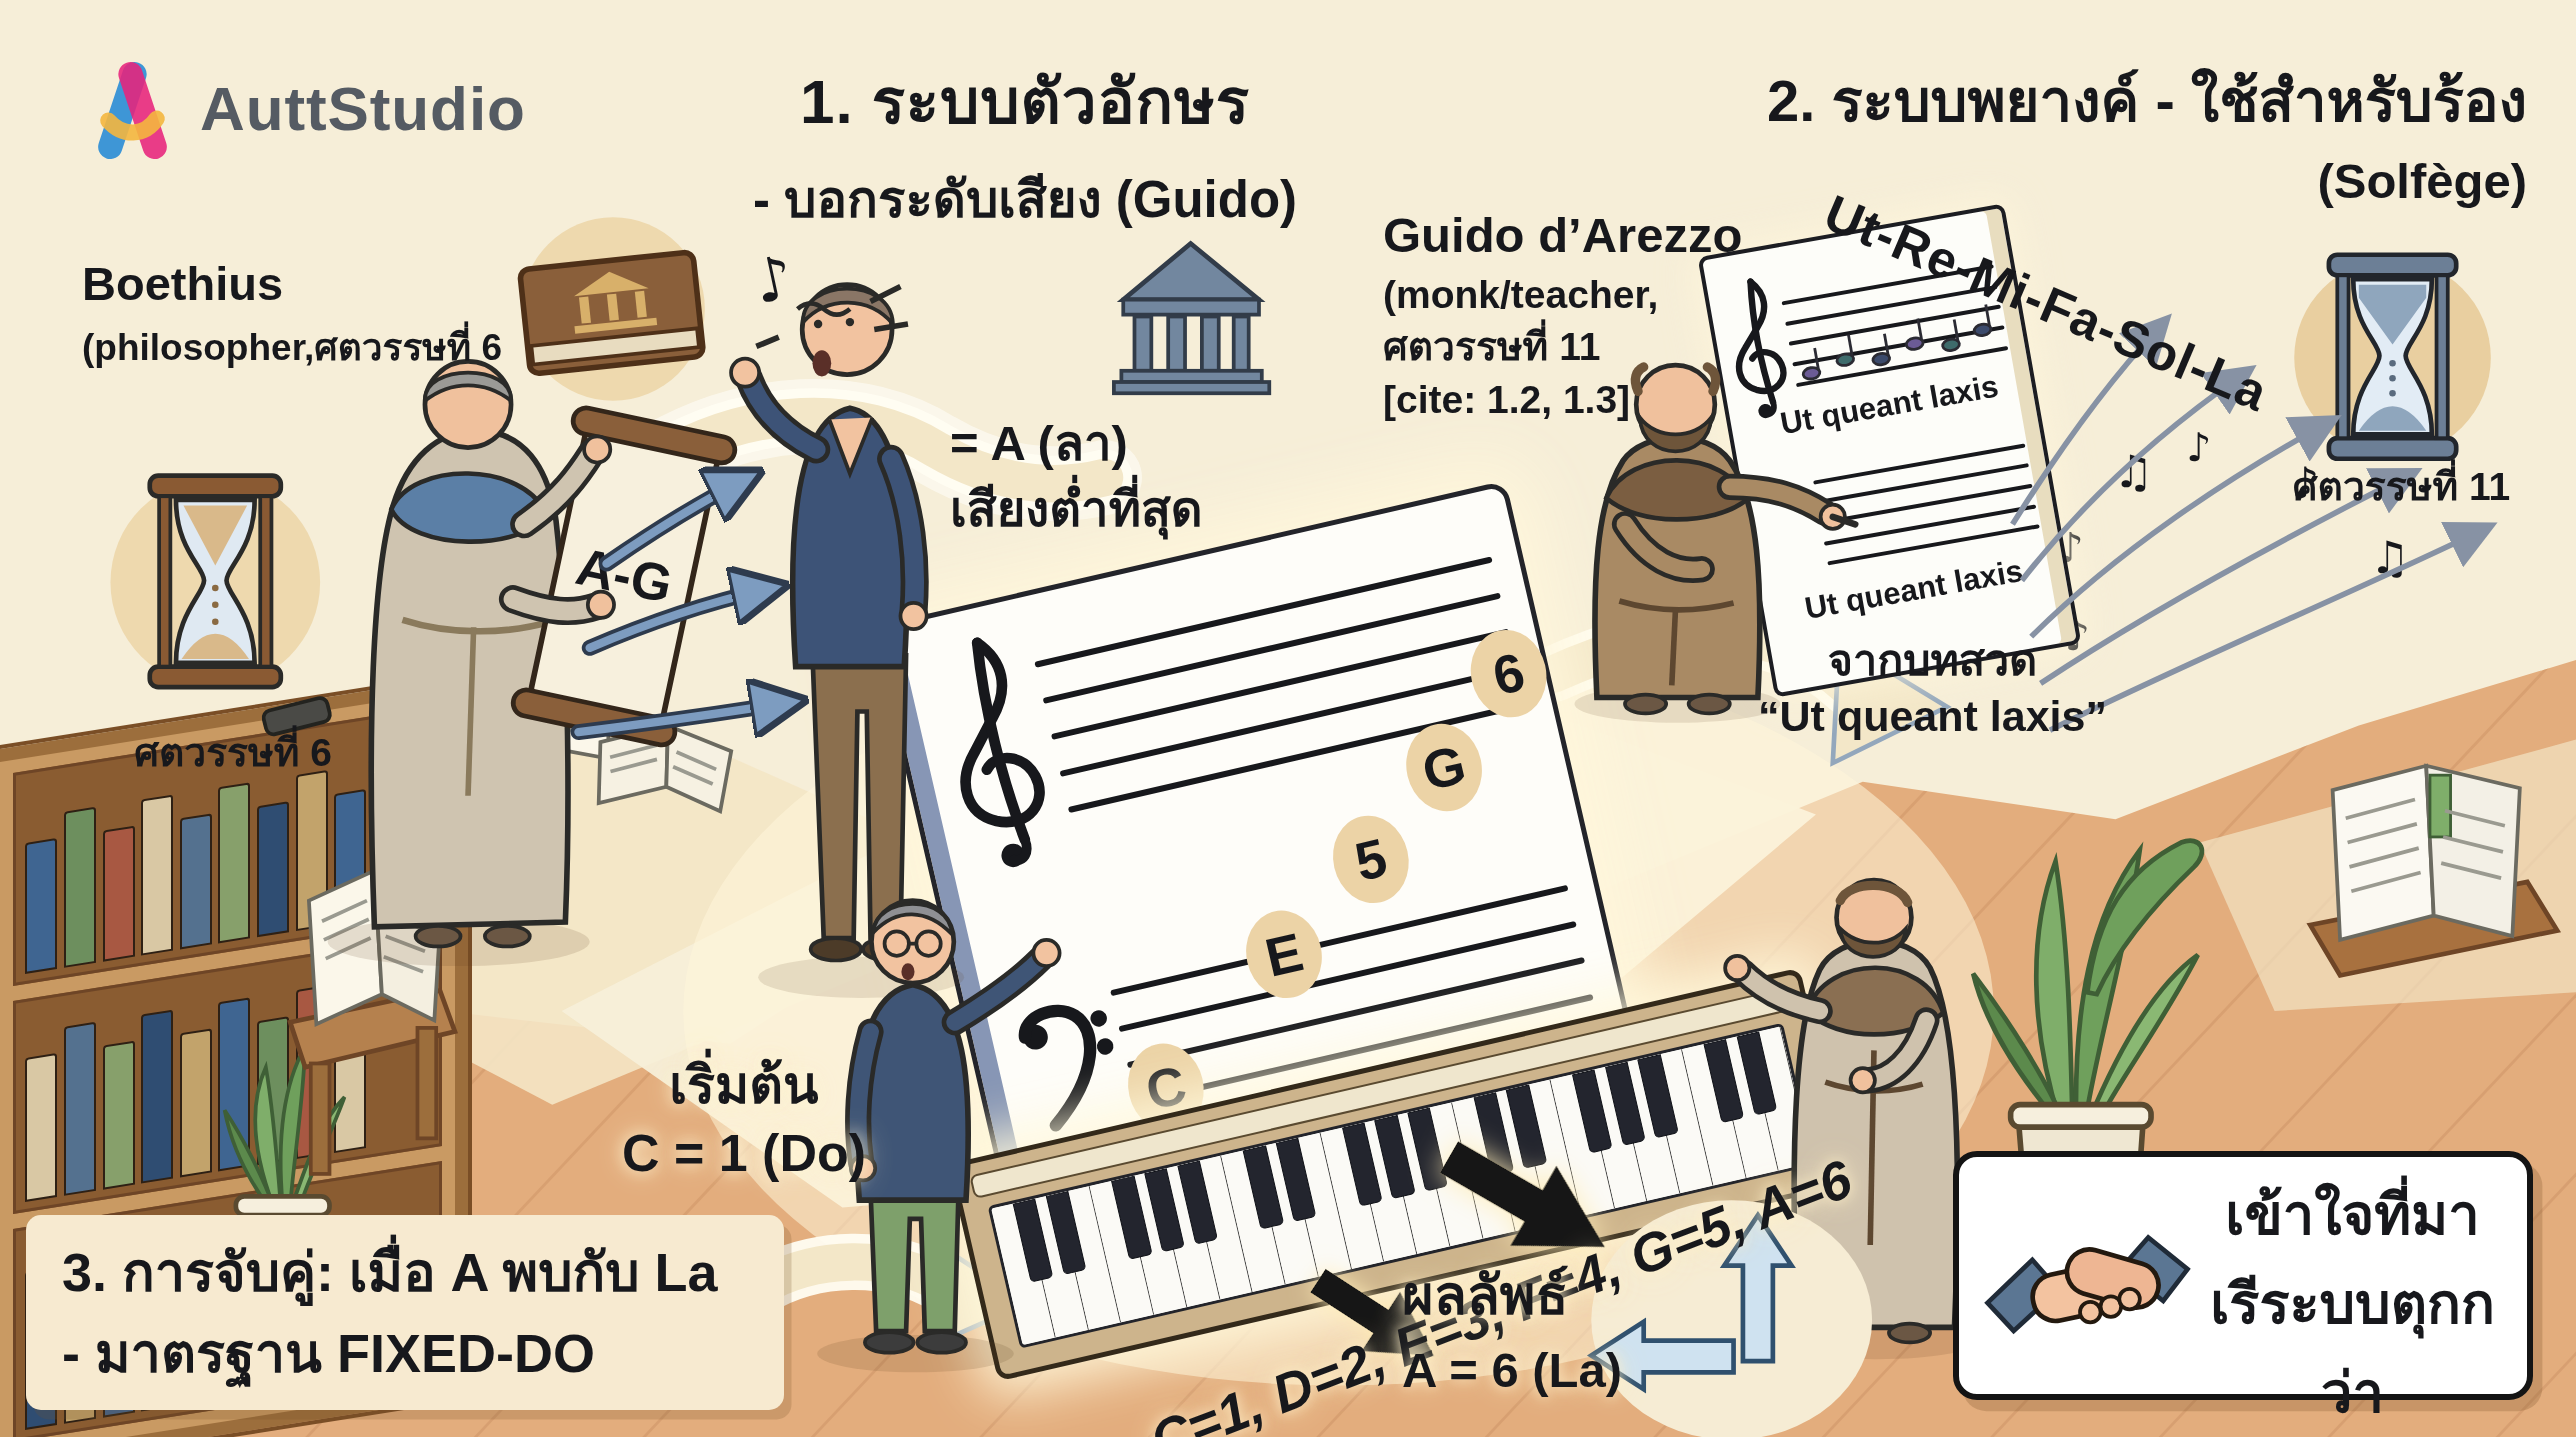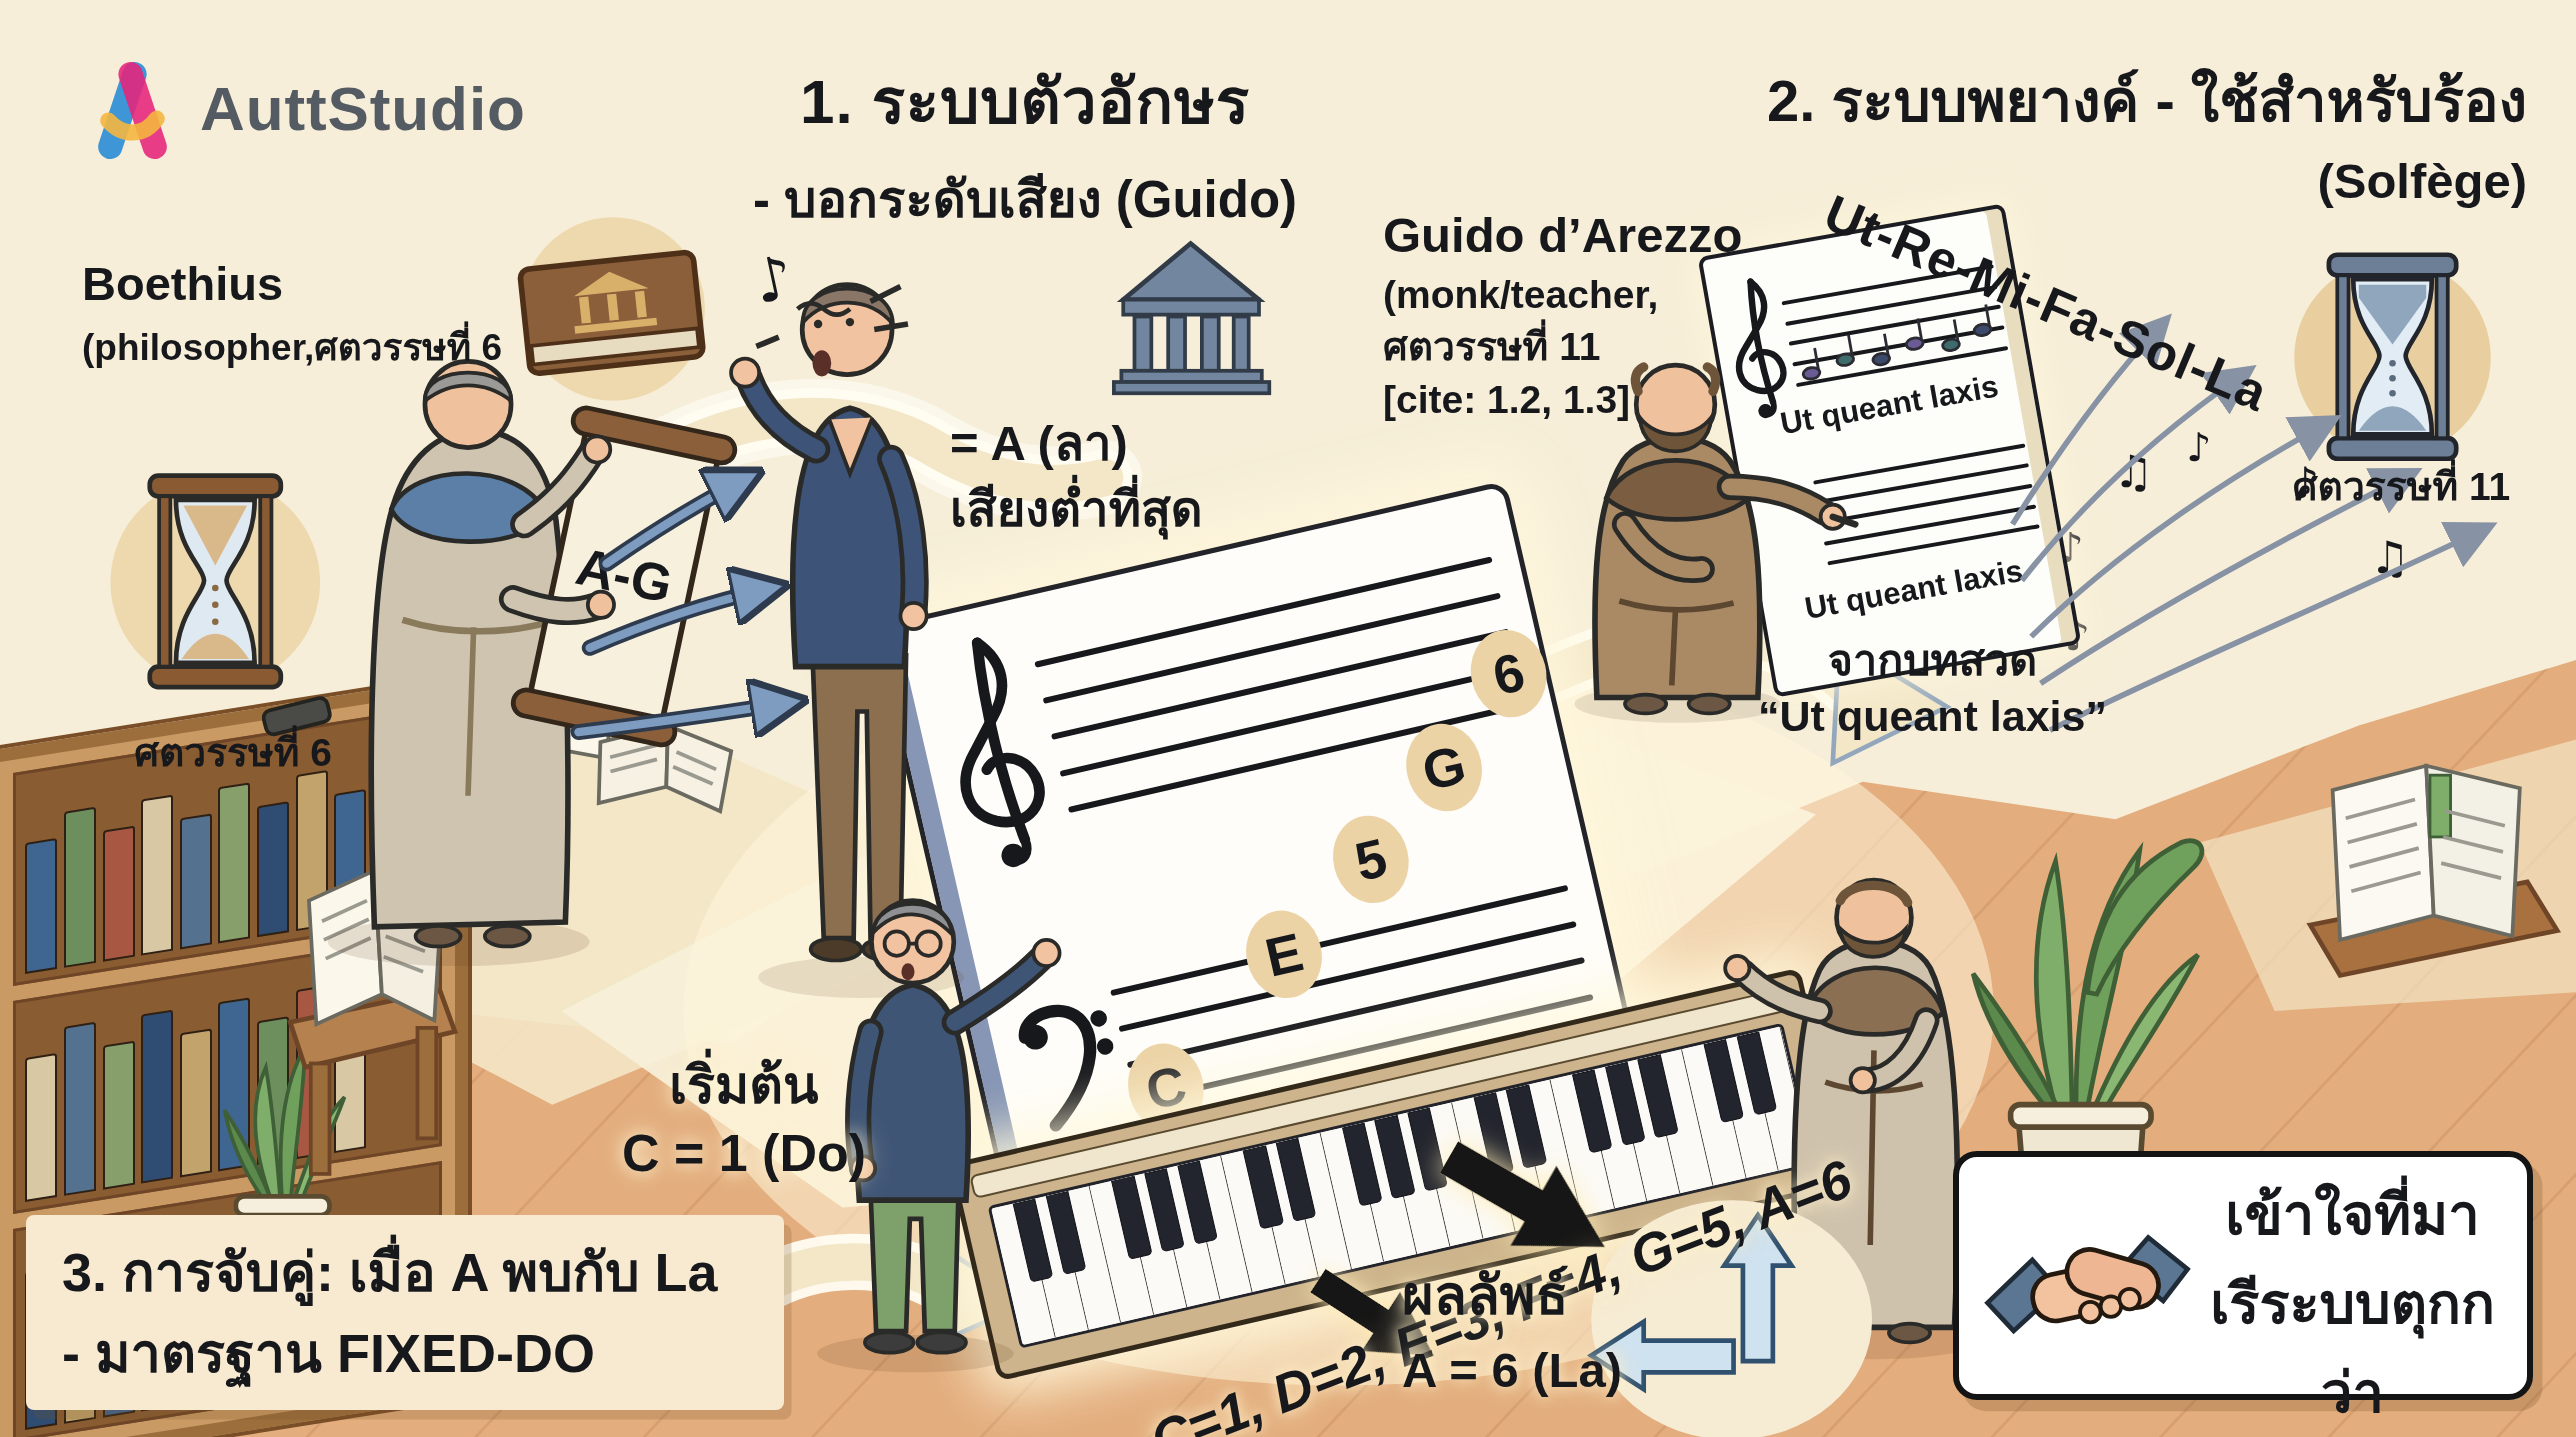--- a/index.html
+++ b/index.html
@@ -30,21 +30,21 @@
   .start-block { left:580px; top:1052px; width:328px; text-align:center; font-size:52px; font-weight:800; line-height:1.3;
                  text-shadow:0 0 15px rgba(255,244,210,.95), 0 0 28px rgba(255,244,210,.8); }
   .solfege-text { left:1839px; top:183px; transform:rotate(23deg); transform-origin:0 0; font-size:51px; font-weight:800; letter-spacing:0.9px; }
   .map-text { left:1164px; top:1410px; transform:rotate(-21deg); transform-origin:0 100%; font-size:54px; font-weight:800; font-style:italic;
               text-shadow:0 0 13px rgba(255,240,200,.95), 0 0 30px rgba(255,240,200,.85); white-space:nowrap; }
   .result-block { left:1402px; top:1252px; text-shadow:0 0 13px rgba(255,240,200,.95), 0 0 28px rgba(255,240,200,.8); }
   .result-label { font-size:54px; font-weight:800; }
   .result-value { font-size:49px; font-weight:700; margin-top:3.7px; }
 
   
-  .s3-box { left:26px; top:1215px; width:758px; height:195px; background:#f7ead0; border-radius:8px;
+  .s3-box { left:26px; top:1215px; width:758px; height:195px; background:#f7ead0; border-radius:15px;
             box-shadow:7.5px 9.4px 0 rgba(120,80,40,.22); padding:17px 36px; line-height:1.5; }
   .s3-box .line { font-size:54px; font-weight:800; }
 
   
   .footer-badge { left:1953px; top:1151px; width:580px; height:249px; background:#ffffff; border:6.6px solid #141414;
                   border-radius:24px; box-shadow:9.4px 11.2px 0 rgba(120,80,40,.25); }
   .footer-text { position:absolute; left:225px; top:13px; width:337px; text-align:center; }
   .footer-l1, .footer-l2 { font-size:56px; font-weight:700; }
   .footer-l3 { font-size:41px; font-weight:700; margin-top:7.5px; }
 

